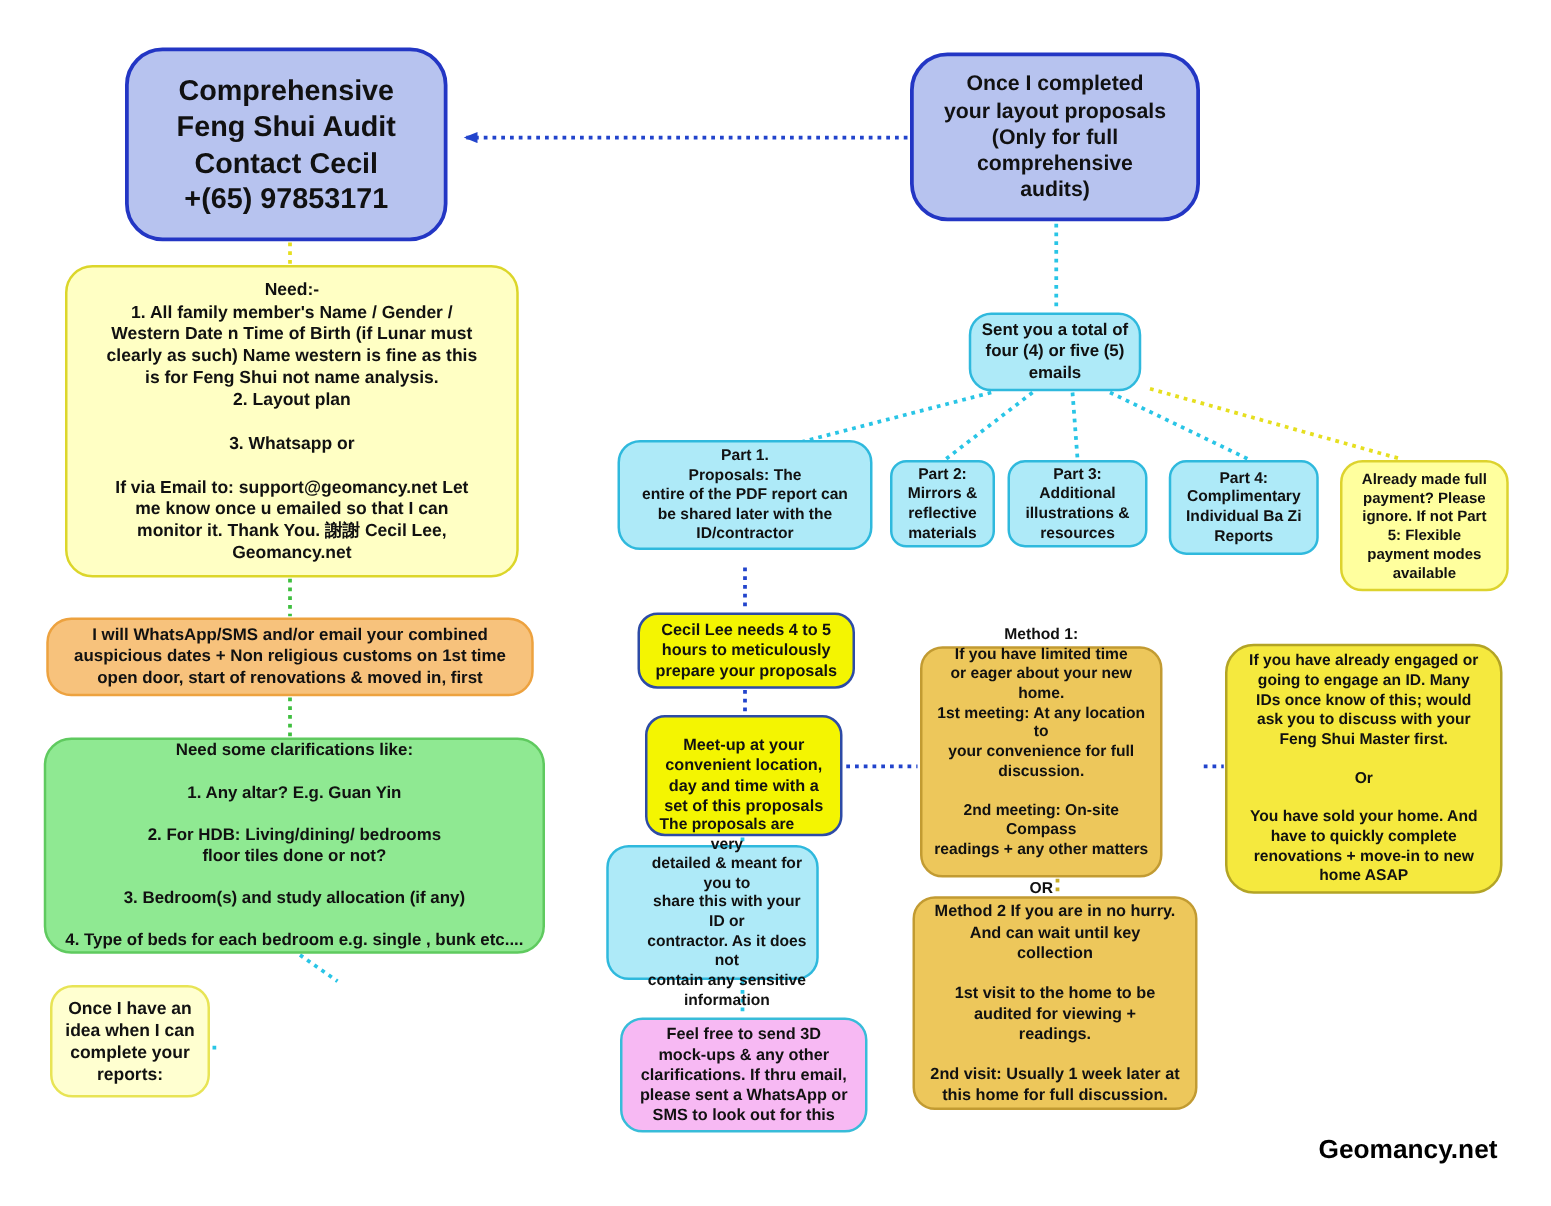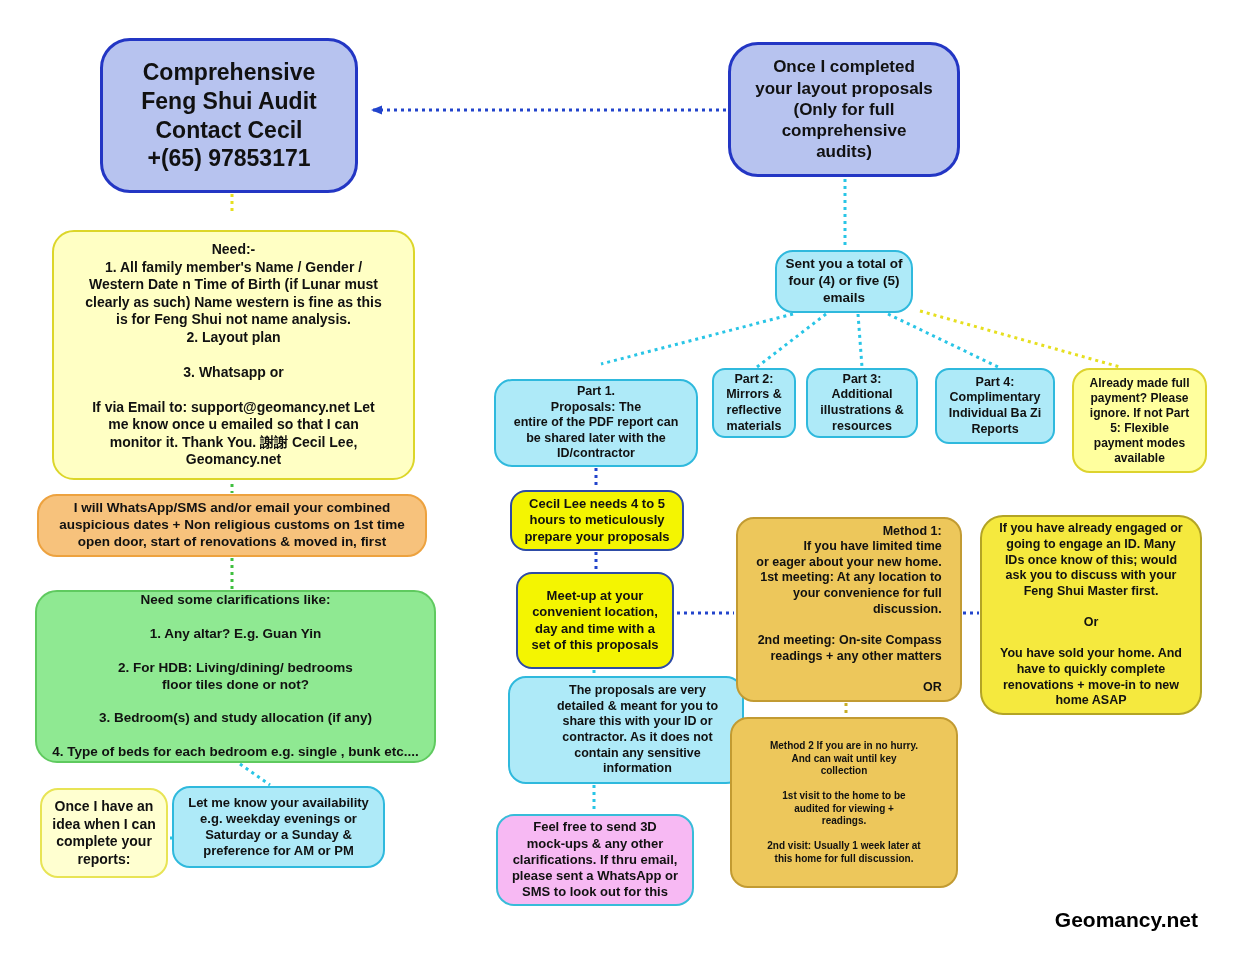--- a/index.html
+++ b/index.html
@@ -7,21 +7,21 @@
     position:relative;width:1241px;height:965px;background:#ffffff;overflow:hidden;
     font-family:"Liberation Sans", sans-serif;
   }
   .connectors{position:absolute;left:0;top:0;width:1241px;height:965px;pointer-events:none;}
   .node{
     position:absolute;display:flex;align-items:center;justify-content:center;
     text-align:center;white-space:pre-line;font-weight:bold;color:#111;
     line-height:1.25;box-sizing:border-box;padding:4px 6px;
   }
   .blue   {background:#b7c3ef;border:3px solid #2336c4;border-radius:30px;}
-  .yellowlt{background:#ffffc4;border:2px solid #dcd62a;border-radius:22px;margin-top:18px;}
+  .yellowlt{background:#ffffc4;border:2px solid #dcd62a;border-radius:22px;}
   .orange {background:#f7c27c;border:2px solid #eda23f;border-radius:20px;}
   .green  {background:#8fe992;border:2px solid #5fca5f;border-radius:22px;}
   .cream  {background:#ffffd0;border:2px solid #e8e455;border-radius:18px;}
   .cyan   {background:#aeeaf8;border:2px solid #2fb9dd;border-radius:18px;}
   .brightyellow{background:#f4f501;border:2px solid #2d4ba6;border-radius:16px;}
   .gold   {background:#edc75b;border:2px solid #c29b32;border-radius:18px;}
   .vividyellow{background:#f5e93e;border:2px solid #b3a425;border-radius:23px;}
   .pink   {background:#f7b9f3;border:2px solid #38bcd9;border-radius:18px;}
   .paleyellow{background:#ffff9e;border:2px solid #ddd32e;border-radius:18px;}
   .brand{
@@ -30,32 +30,32 @@
   }
   
   .n-title    {left:100px;top:38px;width:258px;height:155px;font-size:23px;}
   .n-completed{left:728px;top:42px;width:232px;height:135px;font-size:17px;}
   .n-need     {left:52px;top:212px;width:363px;height:250px;font-size:14px;}
   .n-dates    {left:37px;top:494px;width:390px;height:63px;font-size:13.5px;}
   .n-clarif   {left:35px;top:590px;width:401px;height:173px;font-size:13.5px;}
   .n-idea     {left:40px;top:788px;width:128px;height:90px;font-size:14px;}
   .n-avail    {left:172px;top:786px;width:213px;height:82px;font-size:13px;}
   .n-emails   {left:775px;top:250px;width:138px;height:63px;font-size:13.5px;}
-  .n-part1    {left:494px;top:379px;width:204px;height:88px;font-size:12.5px;}
+  .n-part1    {left:494px;top:352px;width:204px;height:88px;font-size:12.5px;}
   .n-part2    {left:712px;top:368px;width:84px;height:70px;font-size:12.5px;border-radius:13px;}
   .n-part3    {left:806px;top:368px;width:112px;height:70px;font-size:12.5px;border-radius:14px;}
   .n-part4    {left:935px;top:368px;width:120px;height:76px;font-size:12.5px;border-radius:14px;}
   .n-payment  {left:1072px;top:368px;width:135px;height:105px;font-size:12px;}
   .n-prepare  {left:510px;top:490px;width:174px;height:61px;font-size:13px;}
   .n-meetup   {left:516px;top:572px;width:158px;height:97px;font-size:13px;}
-  .n-detailed {left:508px;top:676px;width:236px;height:108px;font-size:12.5px;padding-left:29px;}
+  .n-detailed {left:485px;top:676px;width:170px;height:108px;font-size:12.5px;padding-left:29px;}
   .n-mockups  {left:496px;top:814px;width:198px;height:92px;font-size:13px;}
-  .n-method1  {left:736px;top:517px;width:226px;height:185px;font-size:12.5px;text-align:right;}
+  .n-method1  {left:736px;top:517px;width:194px;height:185px;font-size:12.5px;}
   .n-engaged  {left:980px;top:515px;width:222px;height:200px;font-size:12.5px;}
-  .n-method2  {left:730px;top:717px;width:228px;height:171px;font-size:10px;}
+  .n-method2  {left:730px;top:717px;width:228px;height:171px;font-size:13px;}
 </style>
 </head>
 <body>
 
 <div class="canvas">
 
   <svg class="connectors" width="1241" height="965" viewBox="0 0 1241 965" xmlns="http://www.w3.org/2000/svg">
     <defs>
       <marker id="arrow-blue" markerWidth="12" markerHeight="10" refX="10" refY="4.5" orient="auto" markerUnits="userSpaceOnUse">
         <path d="M0,0 L11,4.5 L0,9 Z" fill="#2244cc"></path>
@@ -126,24 +126,20 @@
 2. For HDB: Living/dining/ bedrooms
 floor tiles done or not?
 
 3. Bedroom(s) and study allocation (if any)
 
 4. Type of beds for each bedroom e.g. single , bunk etc....</div>
   <div class="node cream n-idea">Once I have an
 idea when I can
 complete your
 reports:</div>
-  <div class="node cyan n-avail">Let me know your availability
-e.g. weekday evenings or
-Saturday or a Sunday &amp;
-preference for AM or PM</div>
 
   <div class="node cyan n-emails">Sent you a total of
 four (4) or five (5)
 emails</div>
   <div class="node cyan n-part1">Part 1.
 Proposals: The
 entire of the PDF report can
 be shared later with the
 ID/contractor</div>
   <div class="node cyan n-part2">Part 2:

